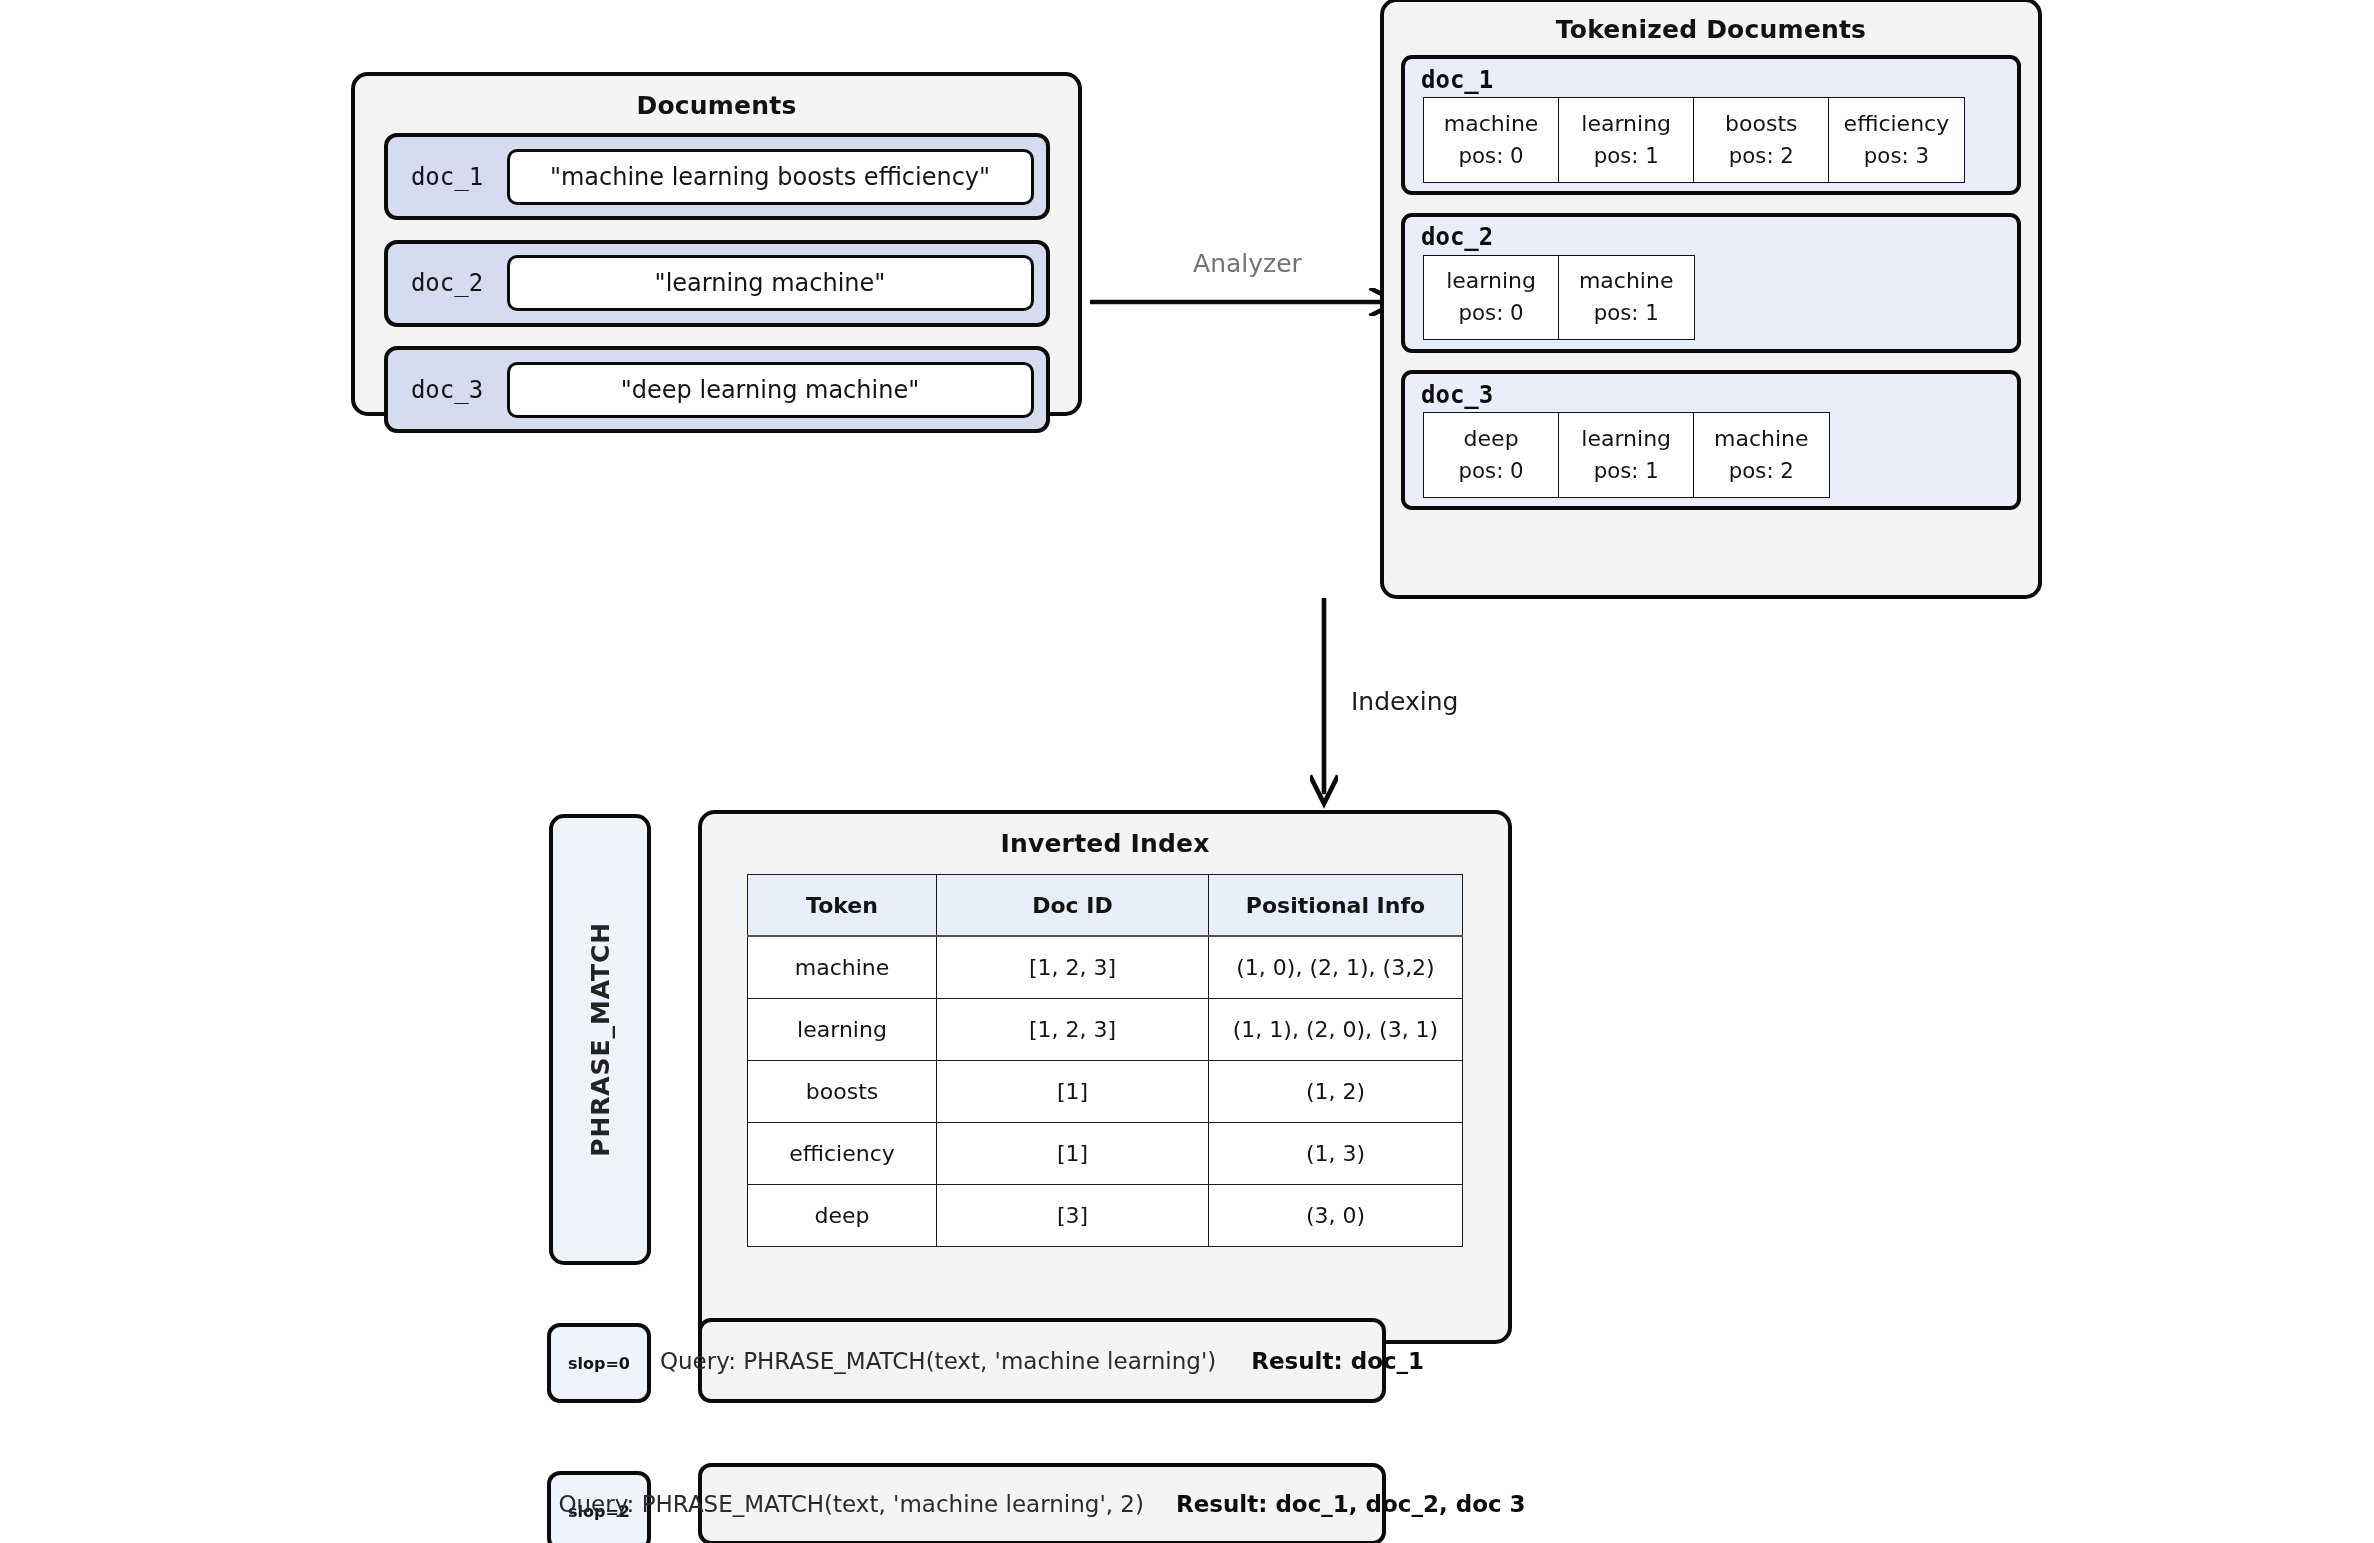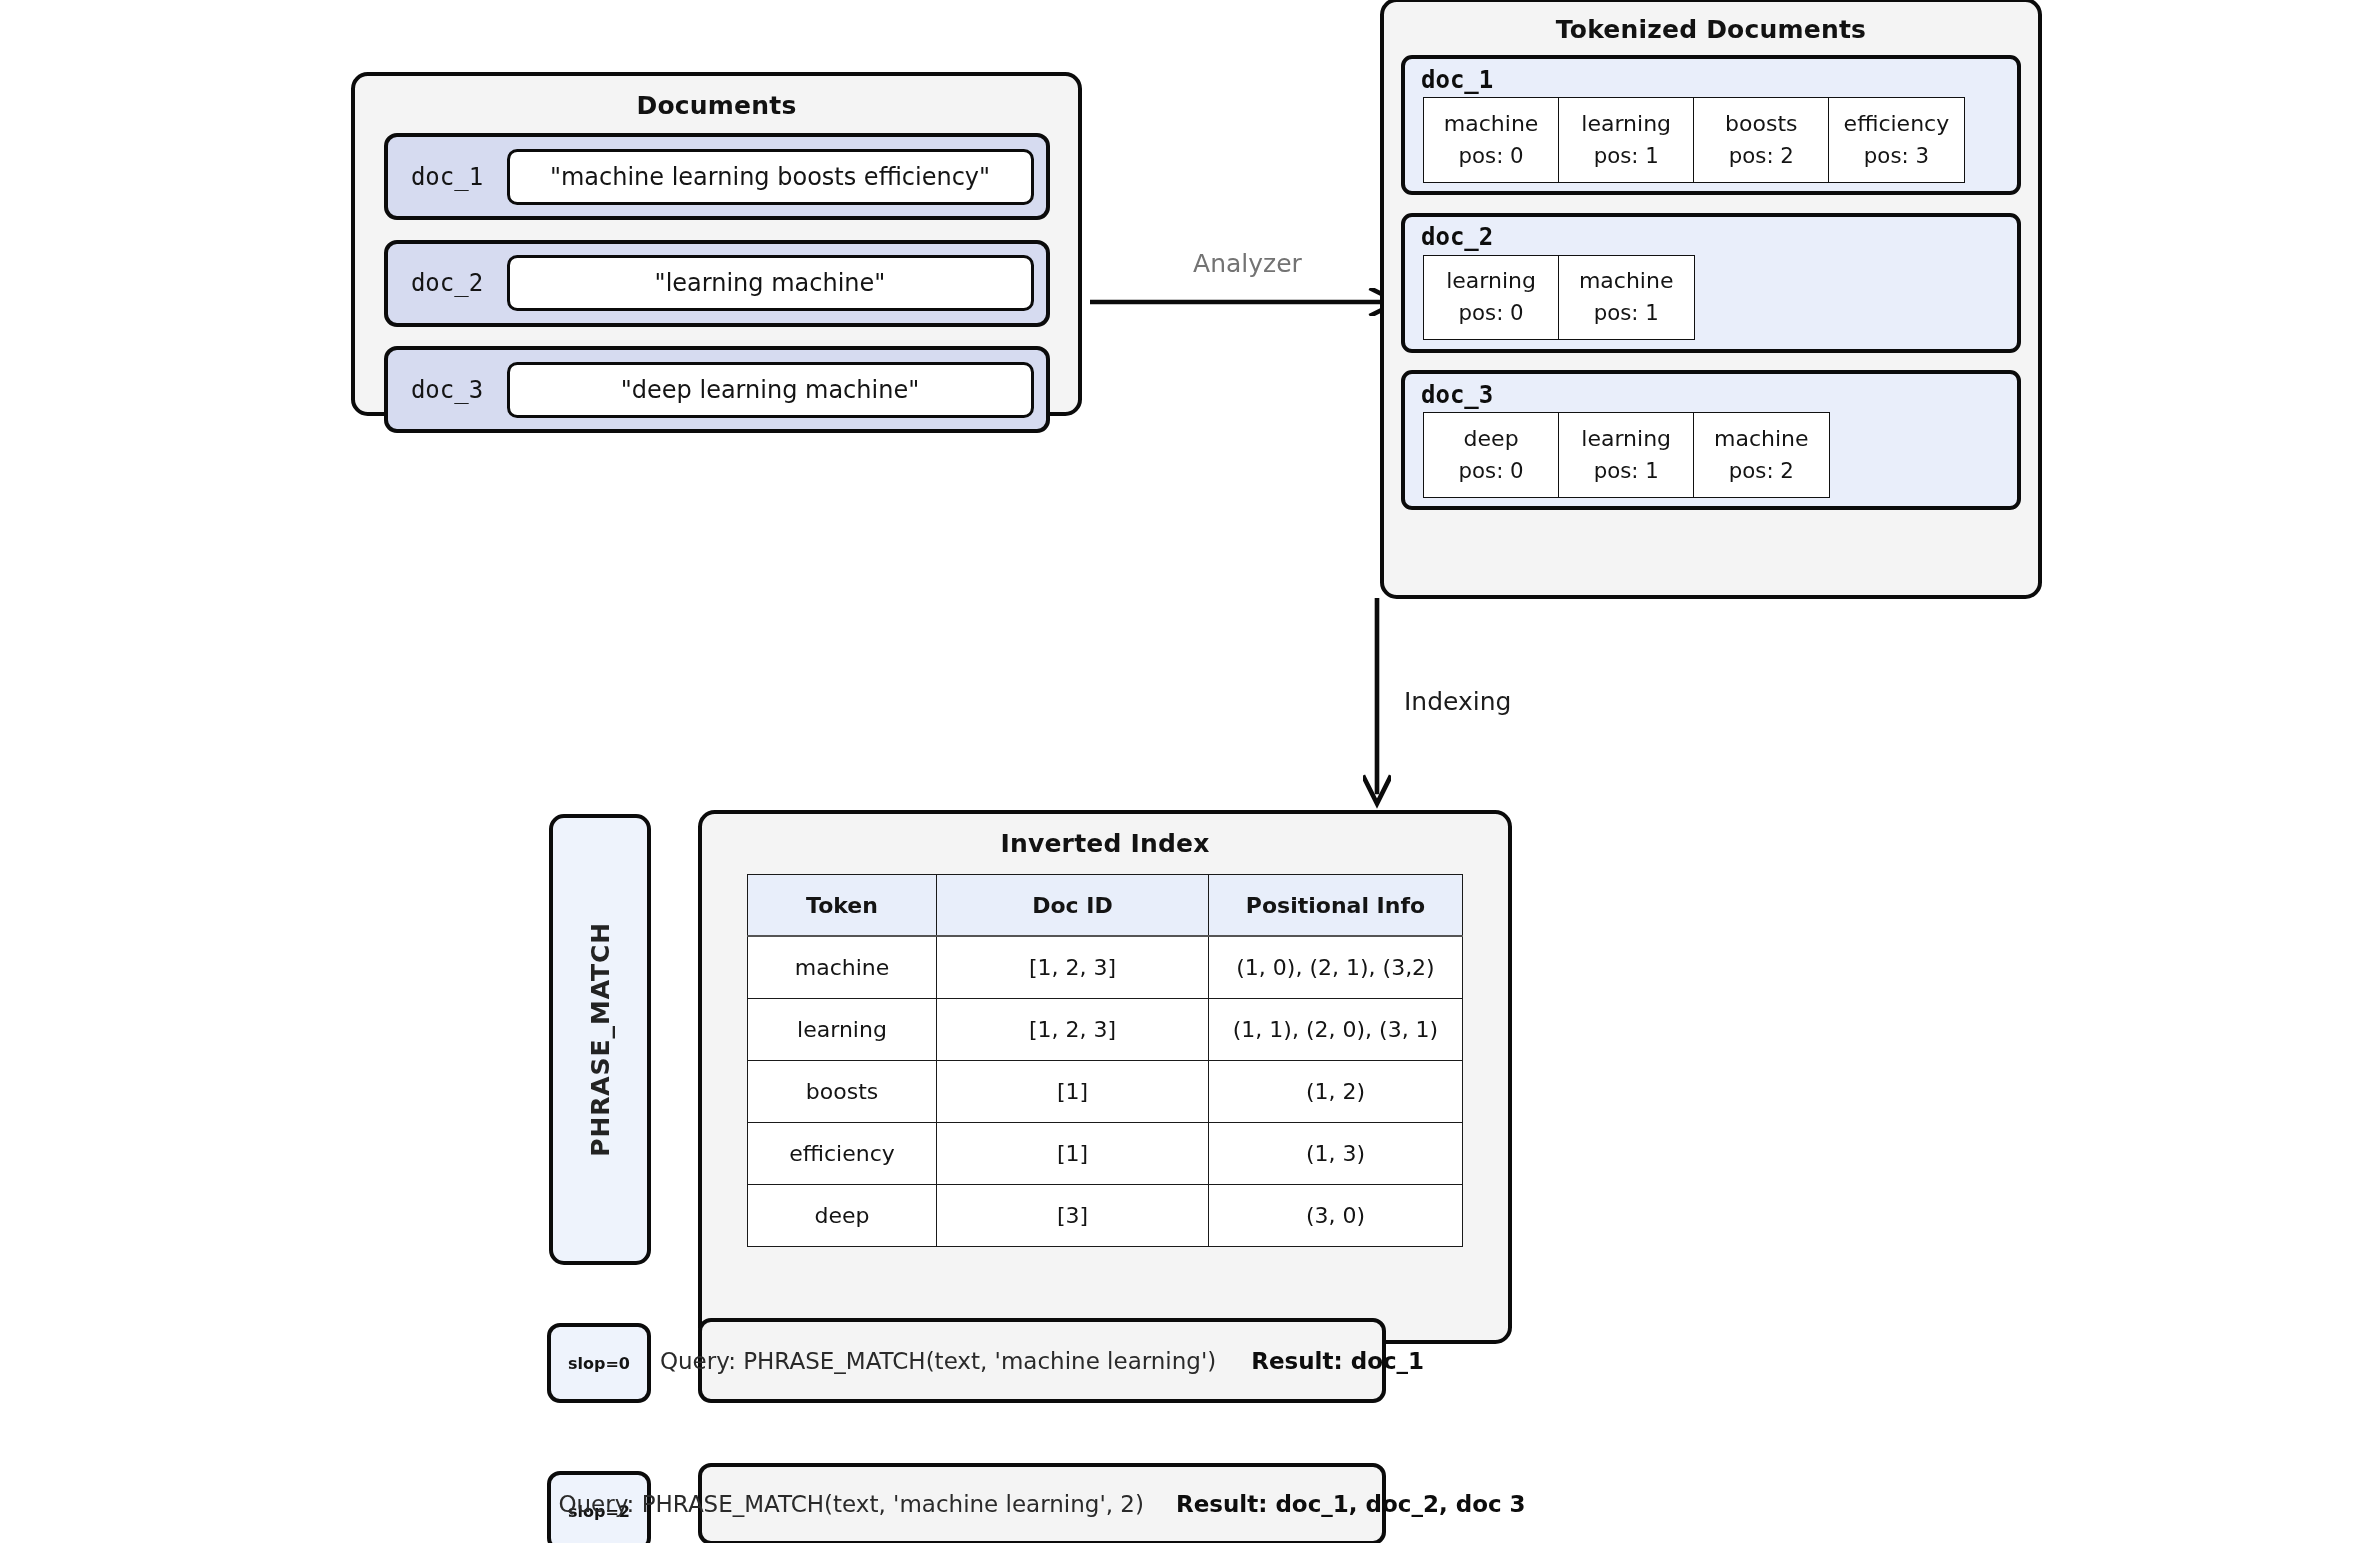--- a/index.html
+++ b/index.html
@@ -122,21 +122,21 @@
     padding: 8.3px 0 10.2px 0;
     text-align: center;
     line-height: 1.5;
   }
   .token .tok-word { display: block; font-size: 22px; color: #141414; }
   .token .tok-pos  { display: block; font-size: 21.3px; color: #141414; }
 
   
   #indexing-arrow {
     position: absolute;
-    left: 1330px; top: 598px;
+    left: 1277px; top: 598px;
     width: 278px; height: 213px;
   }
   #indexing-arrow .arrow-label {
     position: absolute;
     left: 74px; top: 89px;
     font-size: 25px;
     color: #1c1c1c;
   }
   #indexing-arrow svg { position: absolute; left: 33px; top: 0; }
 

